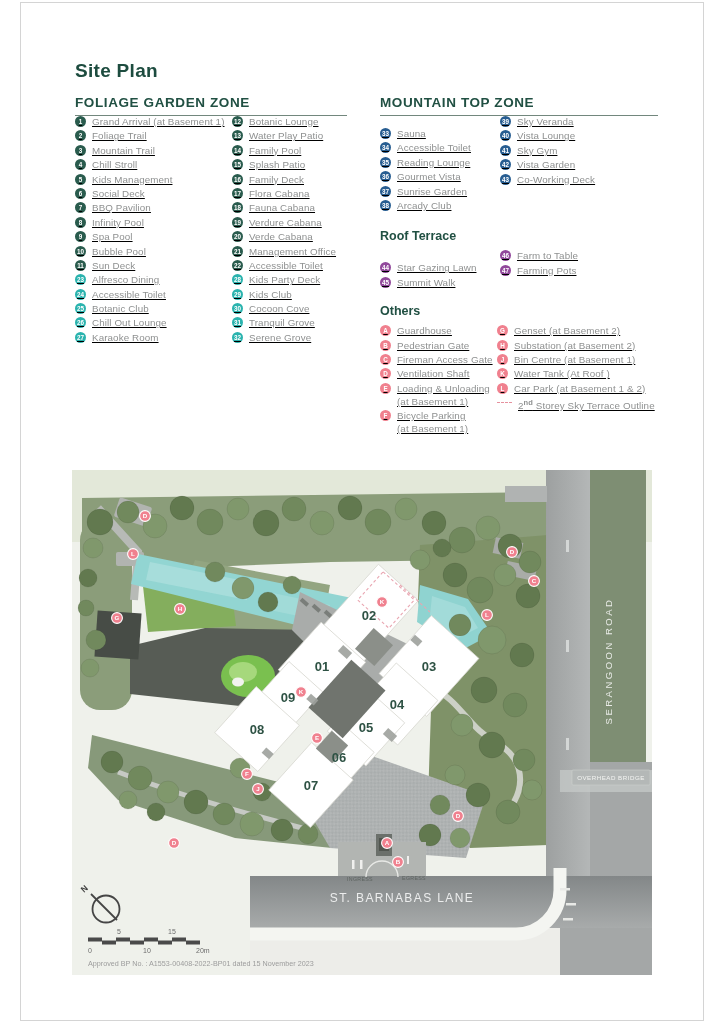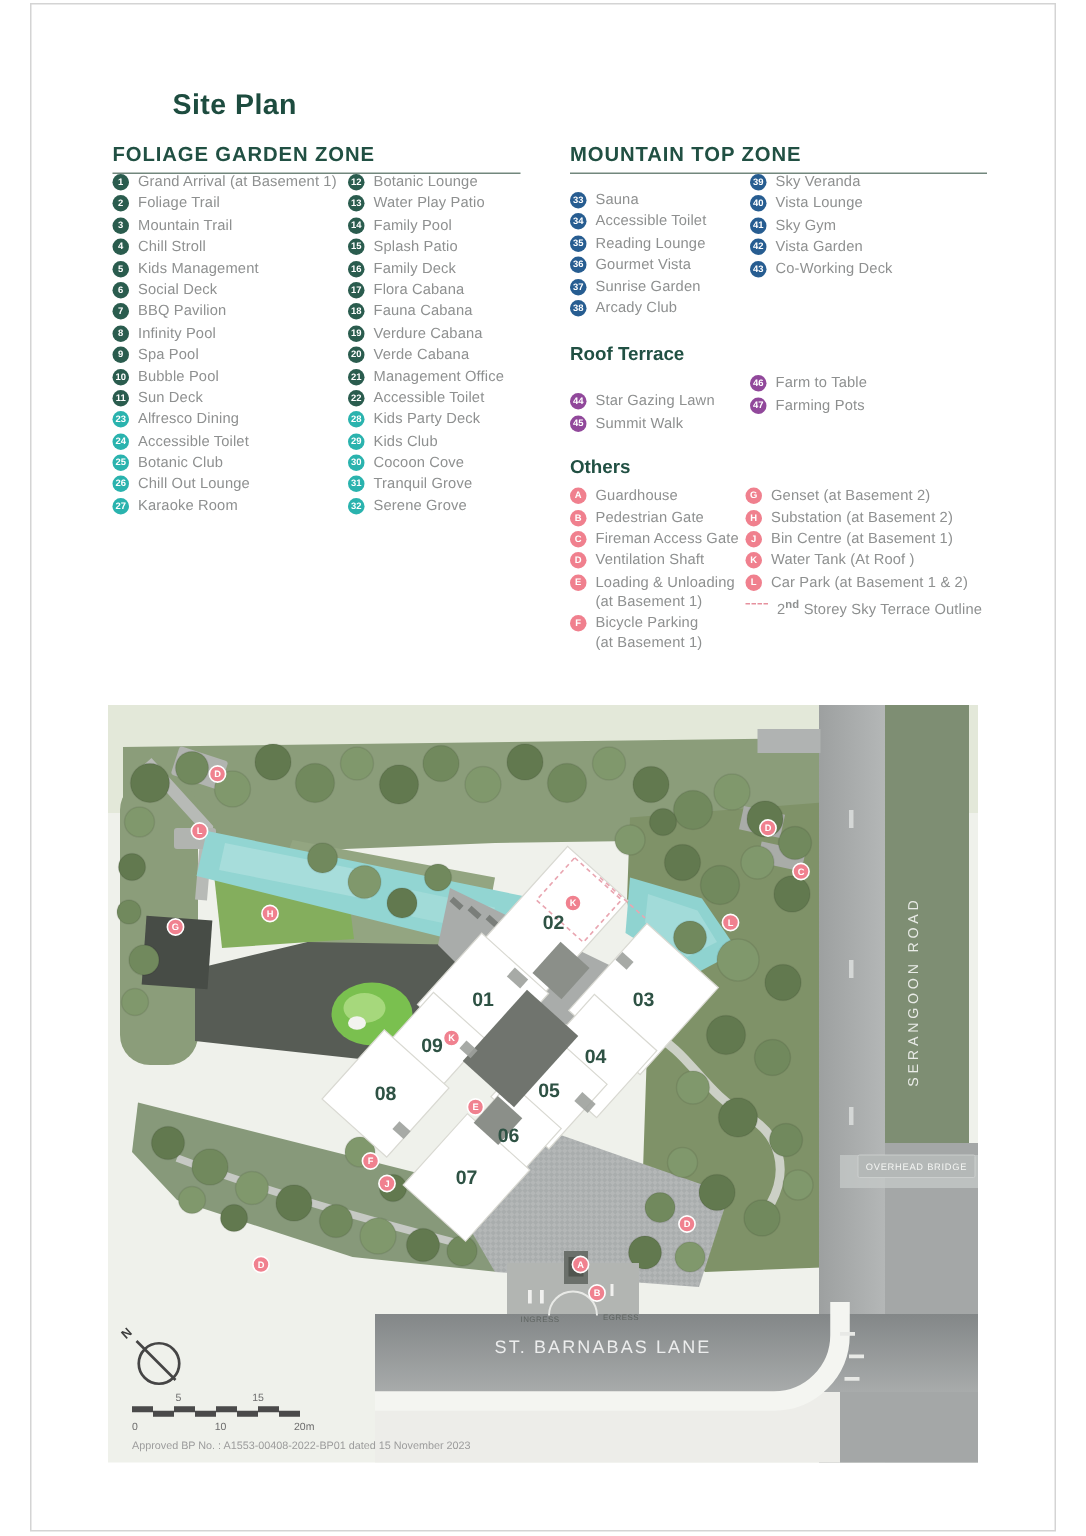--- a/index.html
+++ b/index.html
@@ -1,35 +1,35 @@
 <!DOCTYPE html>
 <html><head>
 <meta charset="utf-8">
 <style>
   html,body{margin:0;padding:0;background:#ffffff;}
   body{width:724px;height:1024px;position:relative;overflow:hidden;
        font-family:"Liberation Sans",sans-serif;}
   .frame{position:absolute;left:20px;top:2px;right:20px;bottom:3px;
          border:1px solid #d4d4d4;pointer-events:none;}
   .title{position:absolute;left:75px;top:60px;font-size:19px;font-weight:700;
-         color:#1d4c3f;letter-spacing:.3px;margin-left:40px;}
+         color:#1d4c3f;letter-spacing:.3px;}
   .zone{position:absolute;top:95px;}
   .zl{left:75px;width:272px;}
   .zr{left:380px;width:278px;}
   .zt{font-size:13.5px;font-weight:700;color:#215043;letter-spacing:.6px;}
   .rule{border-bottom:1.2px solid #72877d;margin-top:5px;}
   .sech{font-size:12.5px;font-weight:700;color:#215043;margin:10px 0 7px 0;}
   .sech.mt1{margin-top:9px;} .sech.mt2{margin-top:15px;} .sech.mt3{margin-top:13px;}
   .sup{font-size:7.5px;vertical-align:4px;font-weight:700;}
   .list{display:flex;}
   .col{display:flex;flex-direction:column;}
   .zl .col1{width:157px;} .zl .col2{flex:1;}
   #sec-r0 .col1,#sec-r1 .col1{width:120px;margin-top:12px;}
   #sec-others .col1{width:117px;}
-  .li{display:flex;margin:0 0 3.4px 0;min-height:11px;align-items:flex-start;}
+  .li{display:flex;margin:0 0 3.4px 0;min-height:11px;align-items:flex-start;text-decoration:underline;}
   .badge{width:11px;height:11px;border-radius:50%;color:#fff;font-size:6.3px;
          font-weight:700;display:flex;align-items:center;justify-content:center;
          flex:none;margin-right:6px;}
   .li-text{font-size:9.8px;color:#8e9090;line-height:11px;letter-spacing:.1px;}
   .sub{display:block;margin-top:2px;}
   .dash{width:15px;border-top:1.6px dashed #e6919e;flex:none;margin:5px 6px 0 0;}
   svg.map{position:absolute;left:0;top:0;}
   .bldg{fill:#ffffff;stroke:#d9d9d2;stroke-width:.8;}
   .bnum{font:700 13px "Liberation Sans",sans-serif;fill:#2e5244;}
   .mkc{fill:#f0818f;stroke:#ffffff;stroke-width:1.1;}

